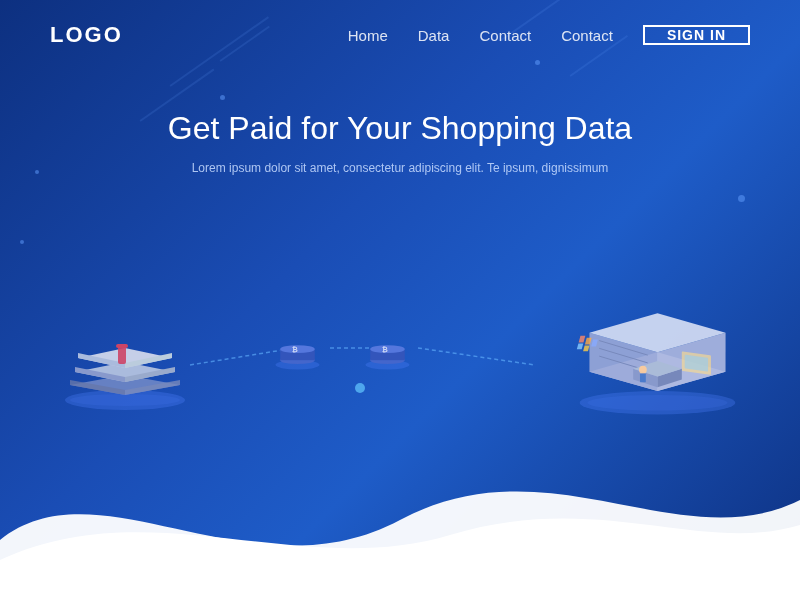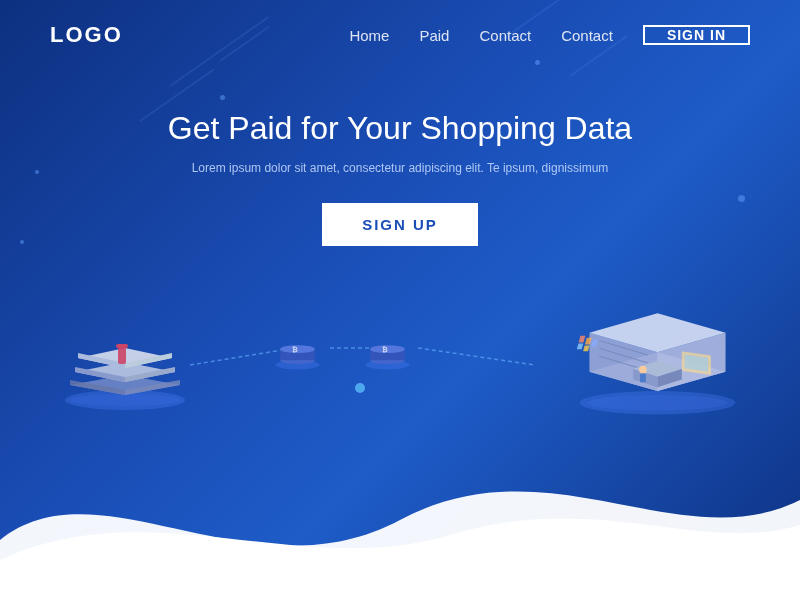--- a/index.html
+++ b/index.html
@@ -196,31 +196,30 @@
 
   <svg class="wave-svg" viewBox="0 0 800 220" preserveAspectRatio="none">
     <path d="M0,160 C100,80 250,220 400,140 C550,60 680,180 800,120 L800,220 L0,220 Z" fill="white" opacity="0.95"></path>
     <path d="M0,180 C150,110 300,200 450,155 C600,110 700,175 800,145 L800,220 L0,220 Z" fill="white"></path>
   </svg>
 
   <nav class="navbar">
     <div class="nav-logo">LOGO</div>
     <div class="nav-links">
       <a class="nav-link">Home</a>
-      <a class="nav-link">Paid</a>
+      <a class="nav-link">Data</a>
       <a class="nav-link">Contact</a>
       <a class="nav-link">Contact</a>
       <button class="nav-signin">SIGN IN</button>
     </div>
   </nav>
 
   <div class="hero-content">
     <h1 class="hero-title">Get Paid for Your Shopping Data</h1>
     <p class="hero-subtitle">Lorem ipsum dolor sit amet, consectetur adipiscing elit. Te ipsum, dignissimum</p>
-    <button class="signup-btn">SIGN UP</button>
   </div>
 
   <div class="illustration-area">
 
     <svg class="connection-lines" viewBox="0 0 800 280">
 
       <line x1="190" y1="125" x2="295" y2="108" stroke="rgba(100,180,255,0.6)" stroke-width="1.5" stroke-dasharray="4,3"></line>
 
       <line x1="330" y1="108" x2="388" y2="108" stroke="rgba(100,180,255,0.6)" stroke-width="1.5" stroke-dasharray="4,3"></line>
 

